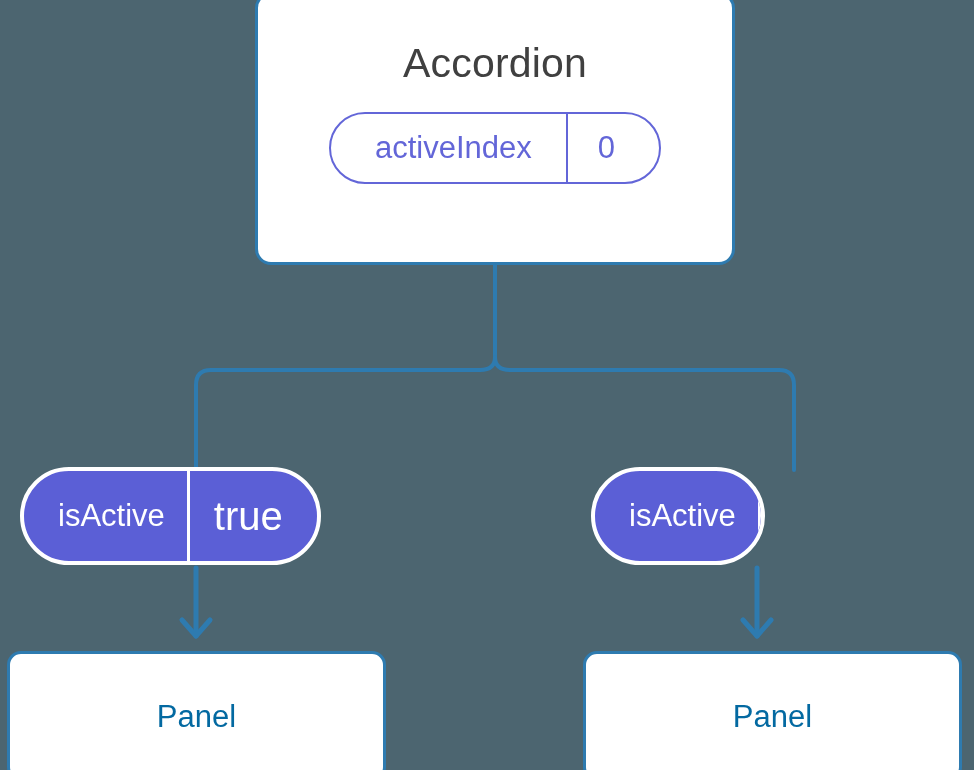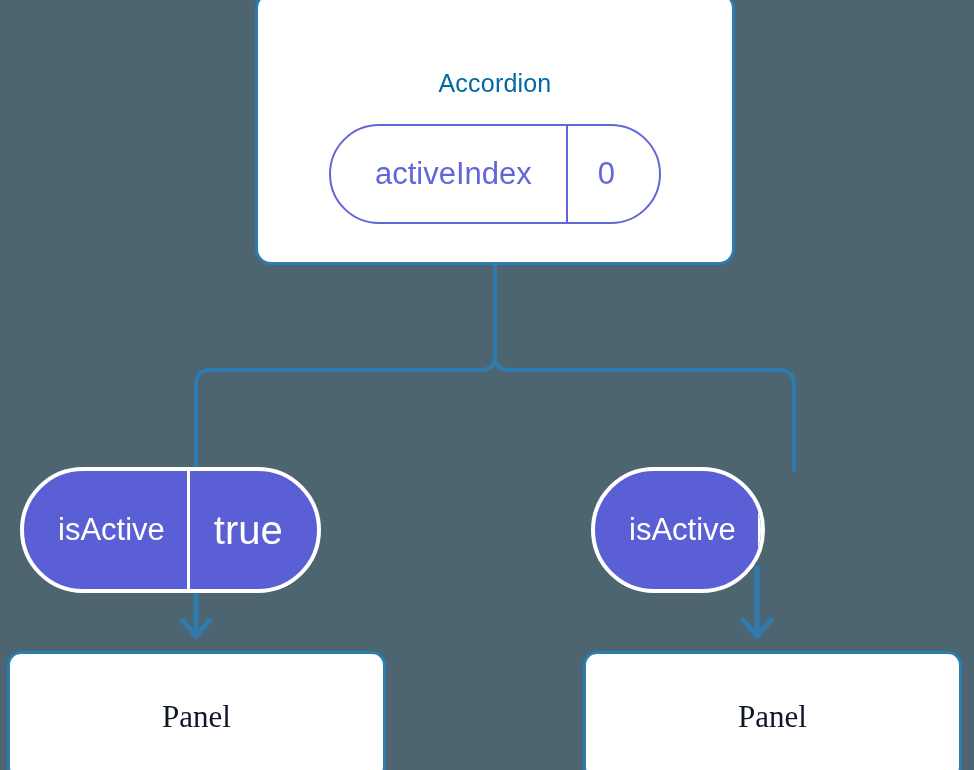--- a/index.html
+++ b/index.html
@@ -44,36 +44,35 @@
     width: 480px;
     height: 273px;
     border-radius: 16px;
     display: flex;
     flex-direction: column;
     align-items: center;
     justify-content: flex-start;
     padding-top: 48px;
   }
   #accordion-title {
-    color: #0369a1;
-    font-size: 25px;
+    color: #404040;
+    font-size: 41px;
     letter-spacing: 0.2px;
     line-height: 1;
     margin-bottom: 28px;
-    margin-top: 28px;
   }
 
   
   .pill-outline {
     display: flex;
     align-items: stretch;
     border: 2px solid #6366d8;
     border-radius: 999px;
     background: transparent;
-    height: 100px;
+    height: 72px;
     box-sizing: border-box;
     overflow: hidden;
   }
   .pill-outline .pill-key {
     display: flex;
     align-items: center;
     justify-content: center;
     padding: 0 34px 0 44px;
     color: #6366d8;
     font-size: 31px;
@@ -89,21 +88,21 @@
   }
 
   
   .pill-filled {
     position: absolute;
     display: flex;
     align-items: stretch;
     background: #5b5fd6;
     border: 4px solid #ffffff;
     border-radius: 999px;
-    height: 126px;
+    height: 98px;
     box-sizing: border-box;
     overflow: hidden;
   }
   .pill-filled .pill-key {
     display: flex;
     align-items: center;
     justify-content: center;
     padding: 0 22px 0 34px;
     color: #ffffff;
     font-size: 31px;
@@ -125,24 +124,23 @@
     position: absolute;
     background: #ffffff;
     border: 3px solid #2e7bb0;
     border-radius: 14px;
     box-sizing: border-box;
     display: flex;
     align-items: center;
     justify-content: center;
   }
   .leaf-card .leaf-label {
-    color: #0f172a;
+    color: #0369a1;
     font-size: 31px;
     line-height: 1;
-    font-family: Liberation Serif, serif;
   }
   #panel-left  { left: 7px;   top: 651px; width: 379px; height: 130px; }
   #panel-right { left: 583px; top: 651px; width: 379px; height: 130px; }
 </style>
 </head>
 <body>
 
 <div id="stage">
 
   <svg id="connectors" viewBox="0 0 974 770" width="974" height="770" aria-hidden="true">

